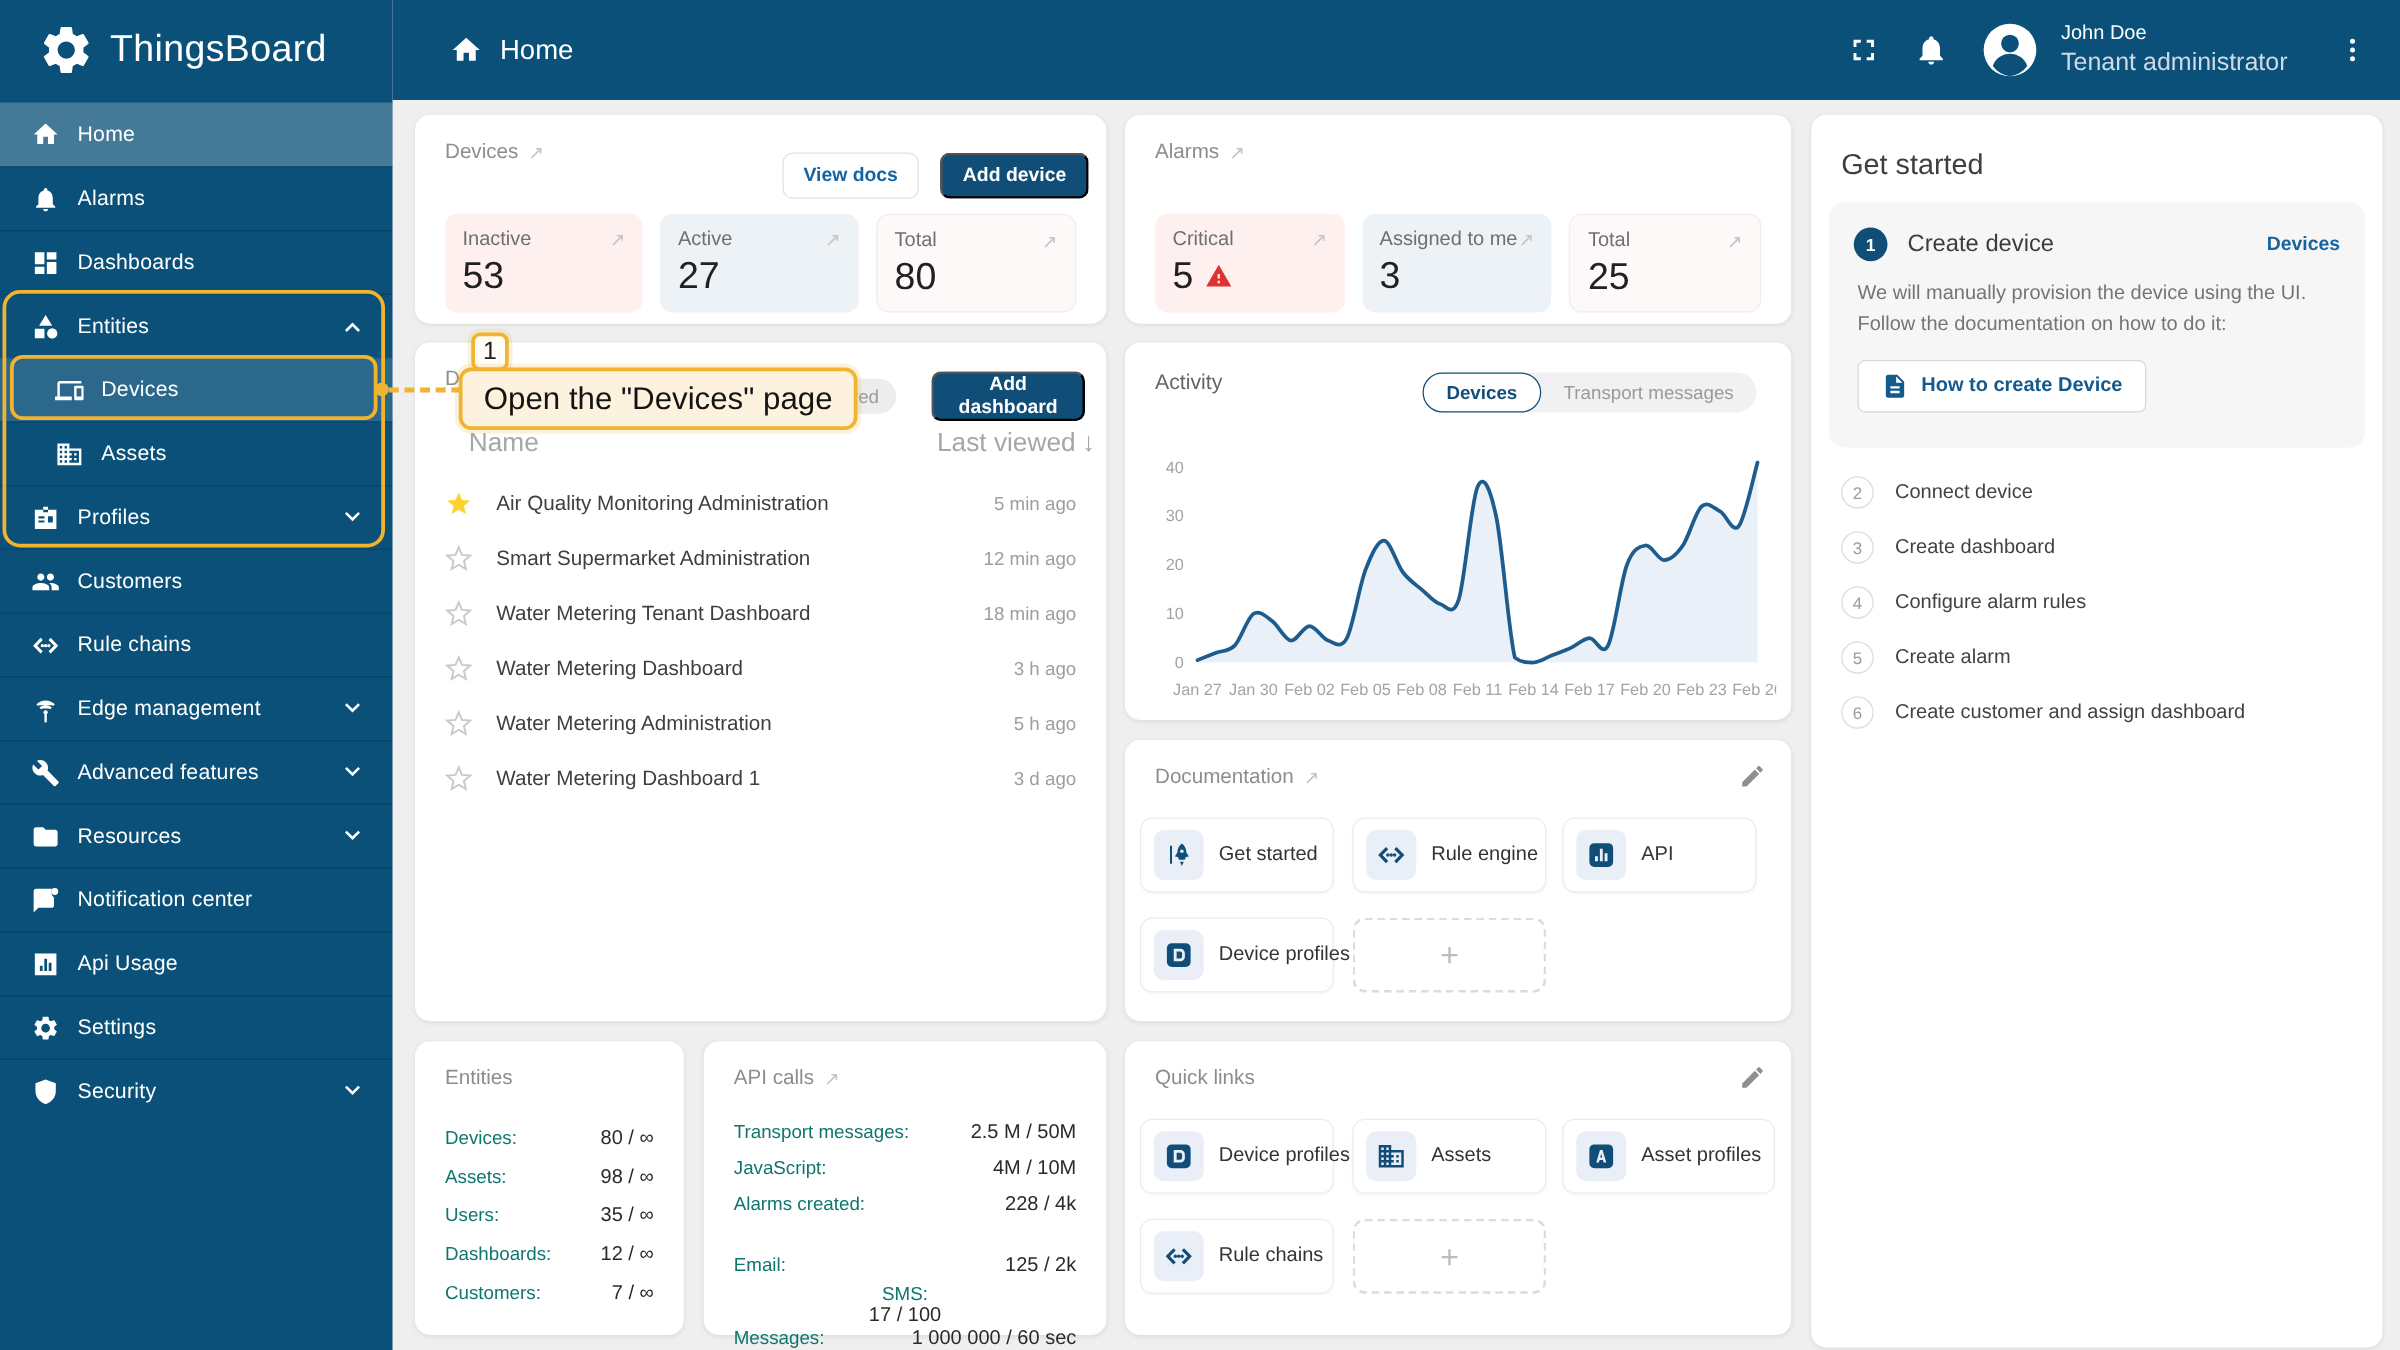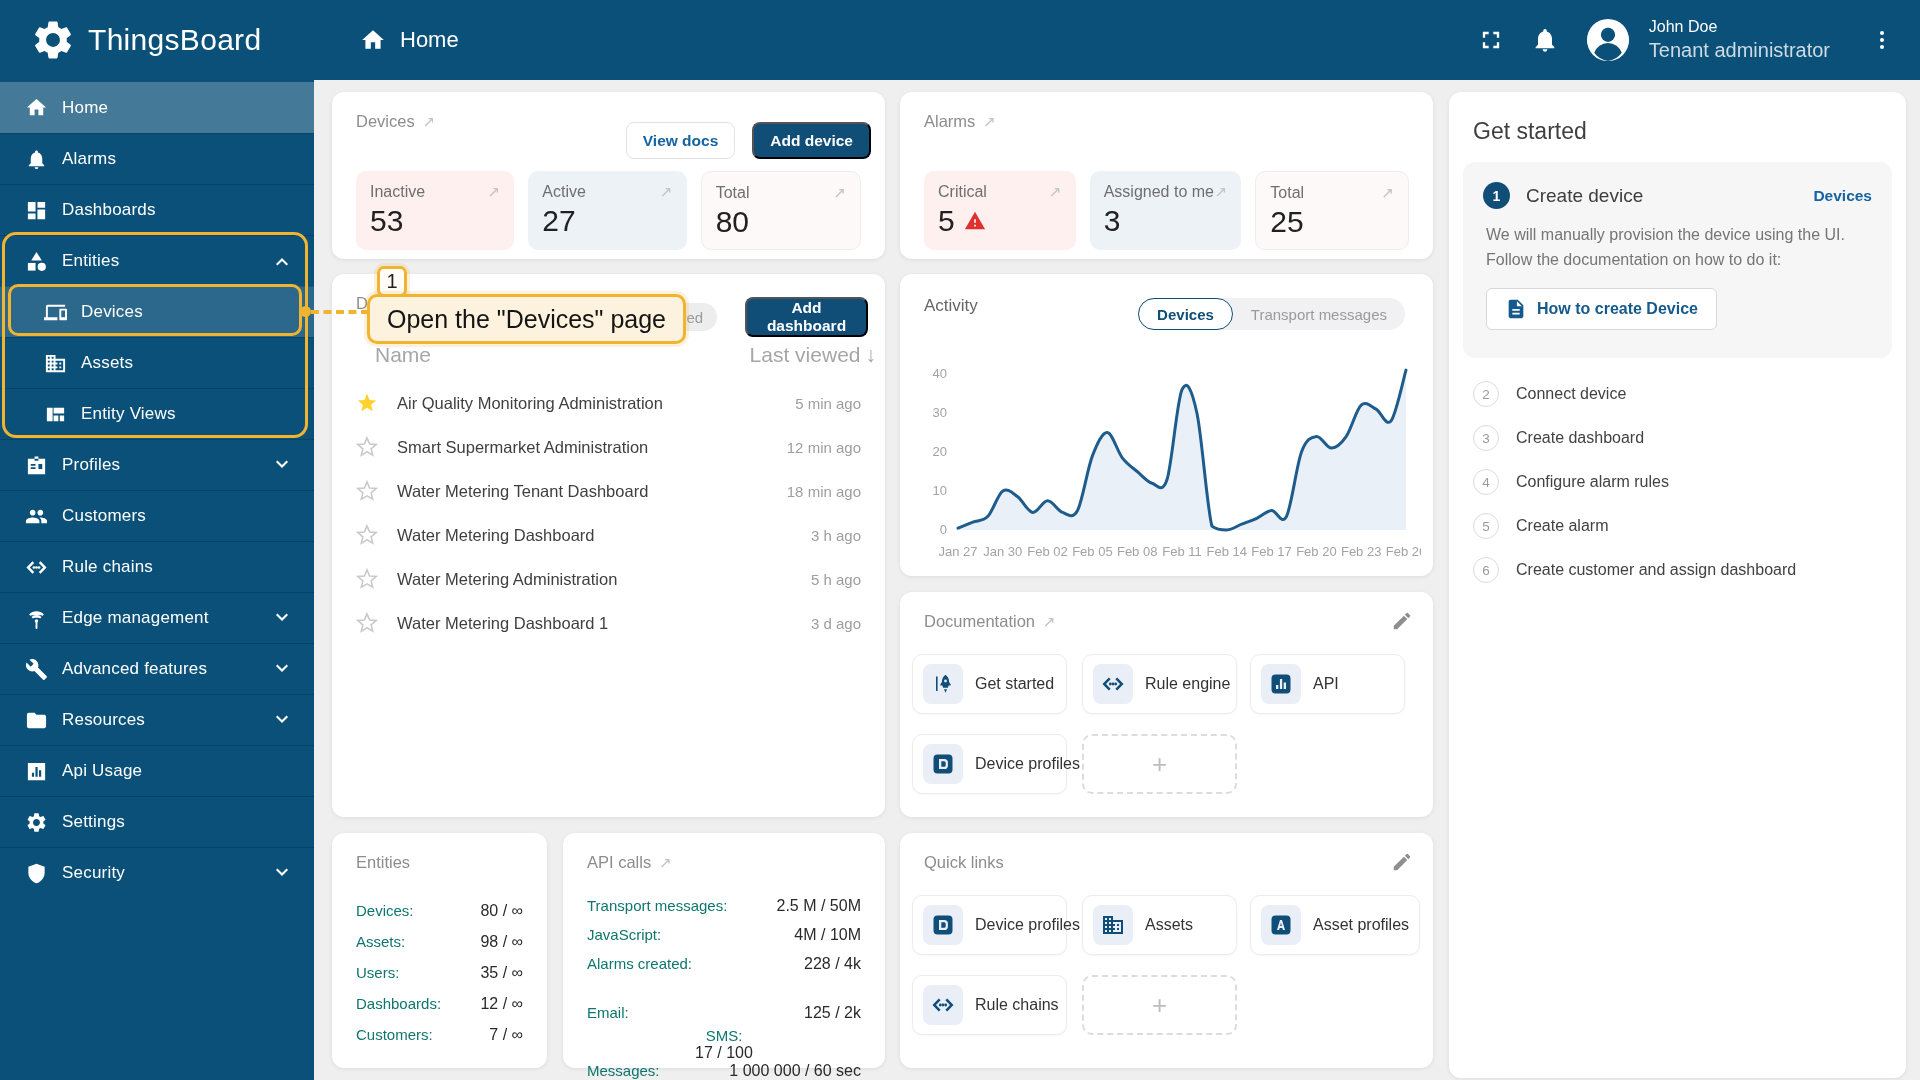--- a/index.html
+++ b/index.html
@@ -208,28 +208,20 @@
         <span class="nav-label">Devices</span>
       </div>
       <div class="nav-item sub">
         <span class="nav-ic" data-icon="assets">
             <svg viewBox="0 0 24 24">
               <path d="M12 7V3H2v18h20V7H12zM6 19H4v-2h2v2zm0-4H4v-2h2v2zm0-4H4V9h2v2zm0-4H4V5h2v2zm4 12H8v-2h2v2zm0-4H8v-2h2v2zm0-4H8V9h2v2zm0-4H8V5h2v2zm10 12h-8v-2h2v-2h-2v-2h2v-2h-2V9h8v10zm-2-8h-2v2h2v-2zm0 4h-2v2h2v-2z"></path>
             </svg>
           </span>
         <span class="nav-label">Assets</span>
       </div>
-      <div class="nav-item sub">
-        <span class="nav-ic" data-icon="entity-views">
-            <svg viewBox="0 0 24 24">
-              <path d="M3 5h6v14H3zM10 5h11v6H10zM10 13h5v6h-5zM16.5 13H21v6h-4.5z"></path>
-            </svg>
-          </span>
-        <span class="nav-label">Entity Views</span>
-      </div>
       <div class="nav-item">
         <span class="nav-ic" data-icon="profiles">
             <svg viewBox="0 0 24 24">
               <path fill-rule="evenodd" d="M3 5h18v16H3zM10 2.5h4V7h-4zM6 10.5h5v1.8H6zm0 3.4h5v1.8H6zm8-3.4h4v5.2h-4z"></path>
             </svg>
           </span>
         <span class="nav-label">Profiles</span>
         <span class="chev" data-icon="chevron-down">
             <svg viewBox="0 0 24 24">
               <path d="M12 15.5 4.8 8.3l1.7-1.7L12 12.1l5.5-5.5 1.7 1.7z"></path>
@@ -288,20 +280,29 @@
             <svg viewBox="0 0 24 24">
               <path d="M10 4H4c-1.1 0-2 .9-2 2v12c0 1.1.9 2 2 2h16c1.1 0 2-.9 2-2V8c0-1.1-.9-2-2-2h-8l-2-2z"></path>
             </svg>
           </span>
         <span class="nav-label">Resources</span>
         <span class="chev" data-icon="chevron-down">
             <svg viewBox="0 0 24 24">
               <path d="M12 15.5 4.8 8.3l1.7-1.7L12 12.1l5.5-5.5 1.7 1.7z"></path>
             </svg>
           </span>
+      </div>
+      <div class="nav-item">
+        <span class="nav-ic" data-icon="notification">
+            <svg viewBox="0 0 24 24">
+              <path d="M17 2H4c-1.1 0-2 .9-2 2v18l4-4h11c1.1 0 2-.9 2-2V9.3A4.8 4.8 0 0 1 17 4.8z"></path>
+              <circle cx="19.6" cy="4.4" r="2.9"></circle>
+            </svg>
+          </span>
+        <span class="nav-label">Notification center</span>
       </div>
       <div class="nav-item">
         <span class="nav-ic" data-icon="api-usage">
             <svg viewBox="0 0 24 24">
               <path fill-rule="evenodd" d="M3 3h18v18H3zm4.2 10.2h2.3v4.3H7.2zm3.7-6h2.3v10.3h-2.3zm3.7 3.4h2.3v6.9h-2.3z"></path>
             </svg>
           </span>
         <span class="nav-label">Api Usage</span>
       </div>
       <div class="nav-item">

